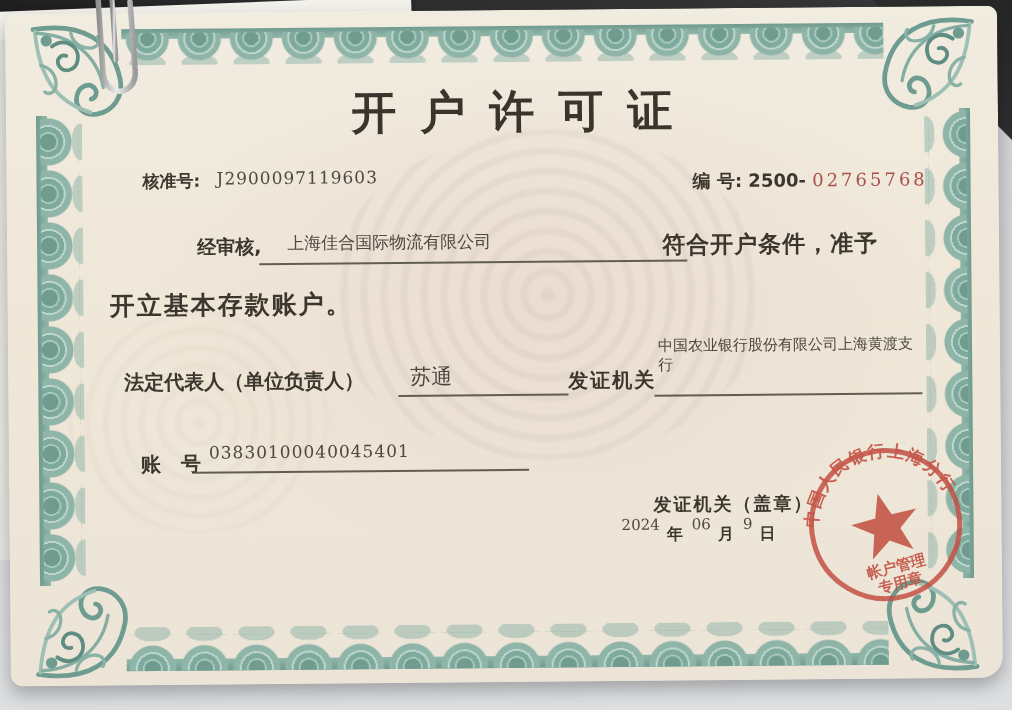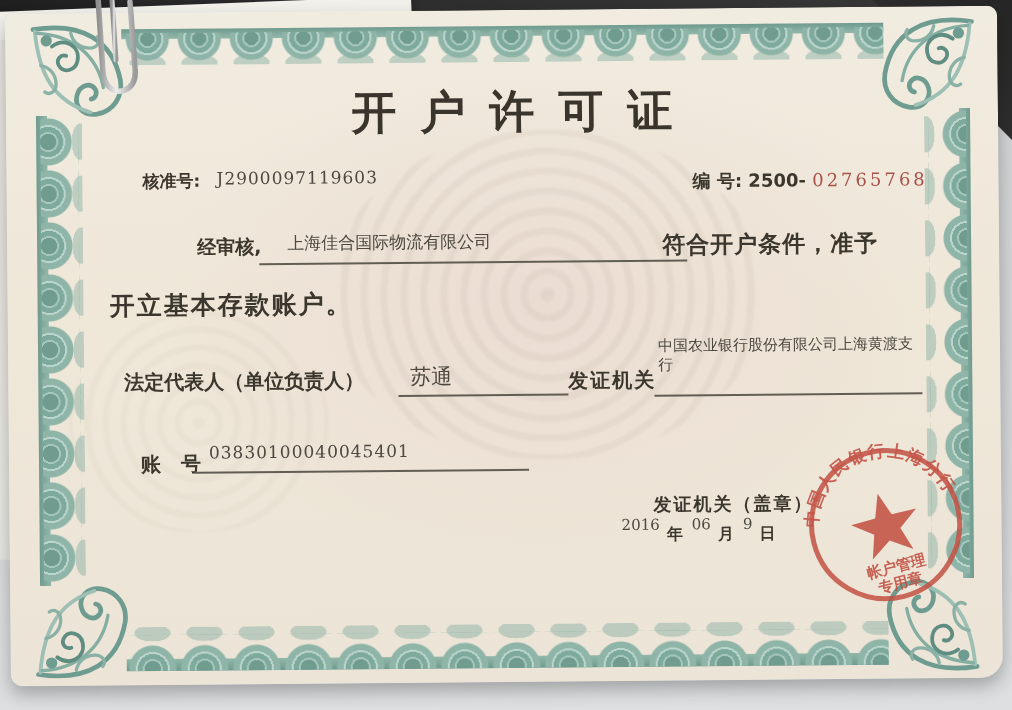--- a/index.html
+++ b/index.html
@@ -176,21 +176,21 @@
       <span class="value">中国农业银行股份有限公司上海黄渡支行</span>
     </div>
 
     <div class="abs label acct-label">账　号</div>
     <div class="field acct-field">
       <span class="value">03830100040045401</span>
     </div>
 
     <div class="abs label issuer-label">发证机关（盖章）</div>
     <div class="abs date-row">
-      <span class="num">2016</span><span class="cn">年</span><span class="num">06</span><span class="cn">月</span><span class="num">9</span><span class="cn">日</span>
+      <span class="num">2024</span><span class="cn">年</span><span class="num">06</span><span class="cn">月</span><span class="num">9</span><span class="cn">日</span>
     </div>
 
     <svg class="seal" viewBox="0 0 176 176">
       <circle cx="88" cy="88" r="74" fill="none" stroke="#c24f41" stroke-width="5" opacity=".9"></circle>
       <path id="sealArc" d="M 26,116 A 68,68 0 1 1 150,116" fill="none"></path>
       <text font-size="17" font-weight="bold" fill="#c24f41" letter-spacing="1.5" opacity=".95">
         <textPath href="#sealArc" startOffset="50%" text-anchor="middle">中国人民银行上海分行</textPath>
       </text>
       <path d="M88,56 L96.5,79.5 L121.5,80 L101.5,94.8 L109,118.5 L88,104.3 L67,118.5 L74.5,94.8 L54.5,80 L79.5,79.5 Z" fill="#c24f41" opacity=".92"></path>
       <text x="88" y="136" text-anchor="middle" font-size="15" font-weight="bold" fill="#c24f41" opacity=".95">帐户管理</text>

